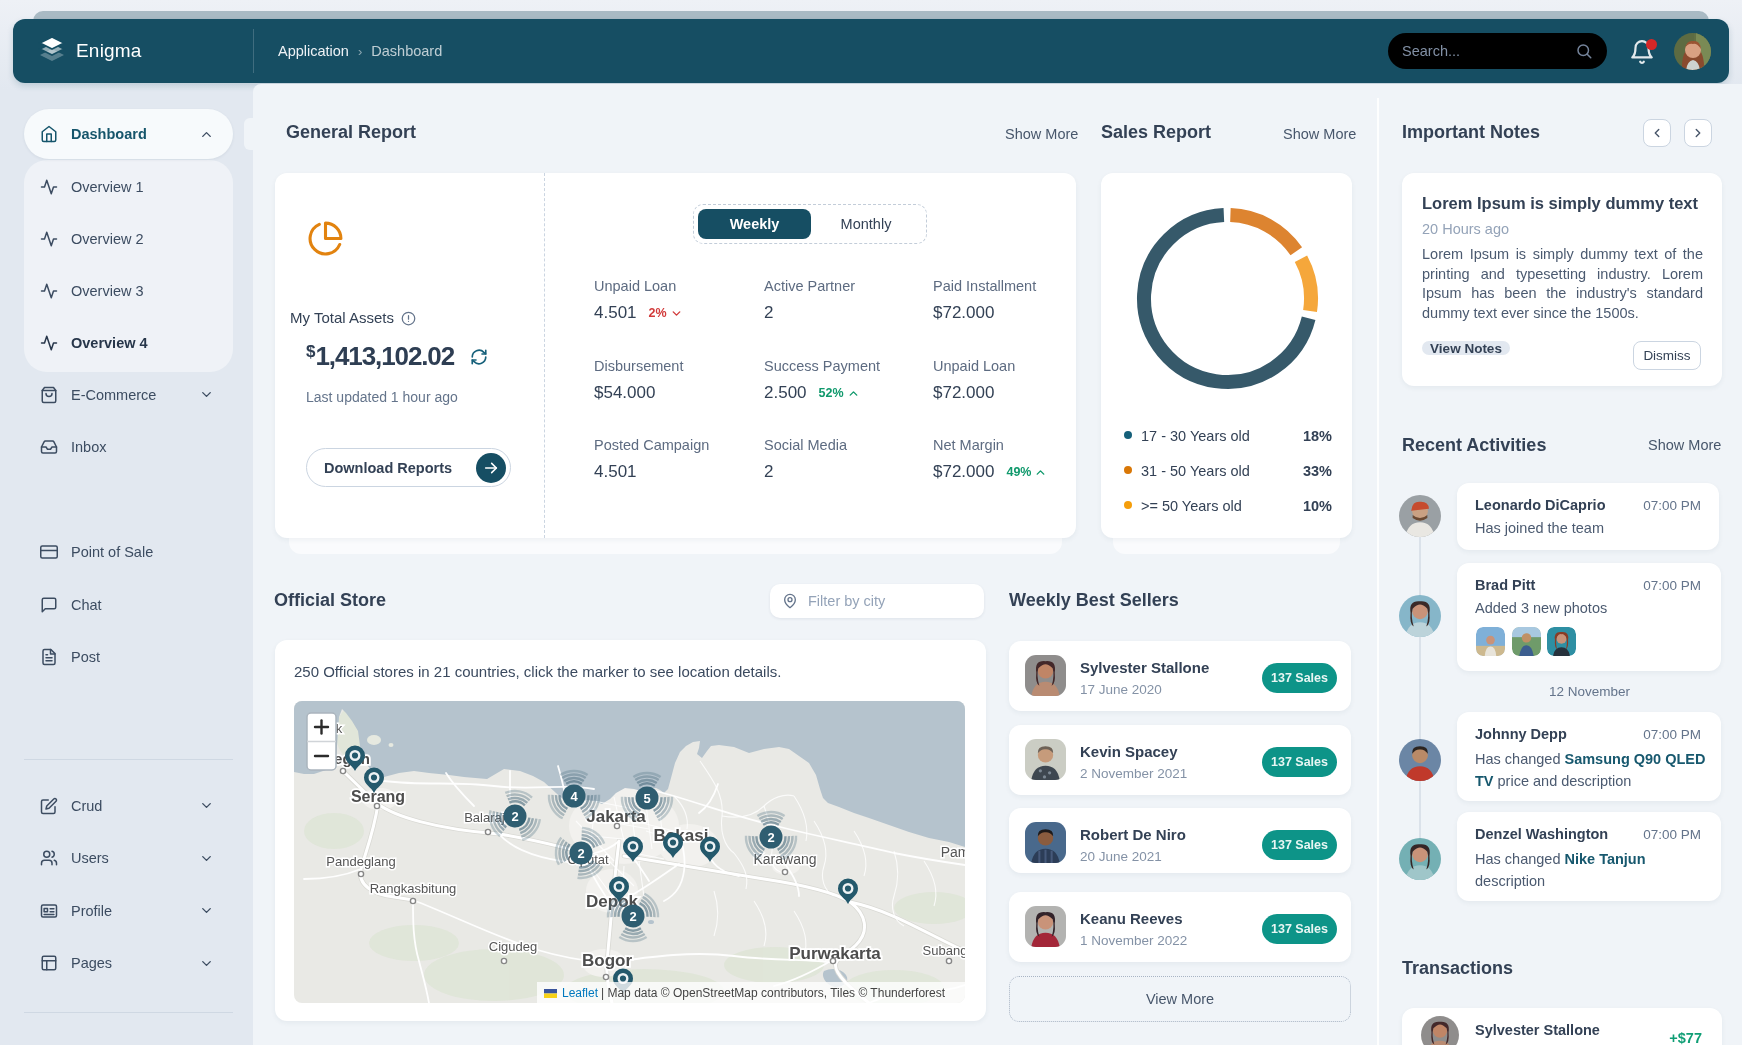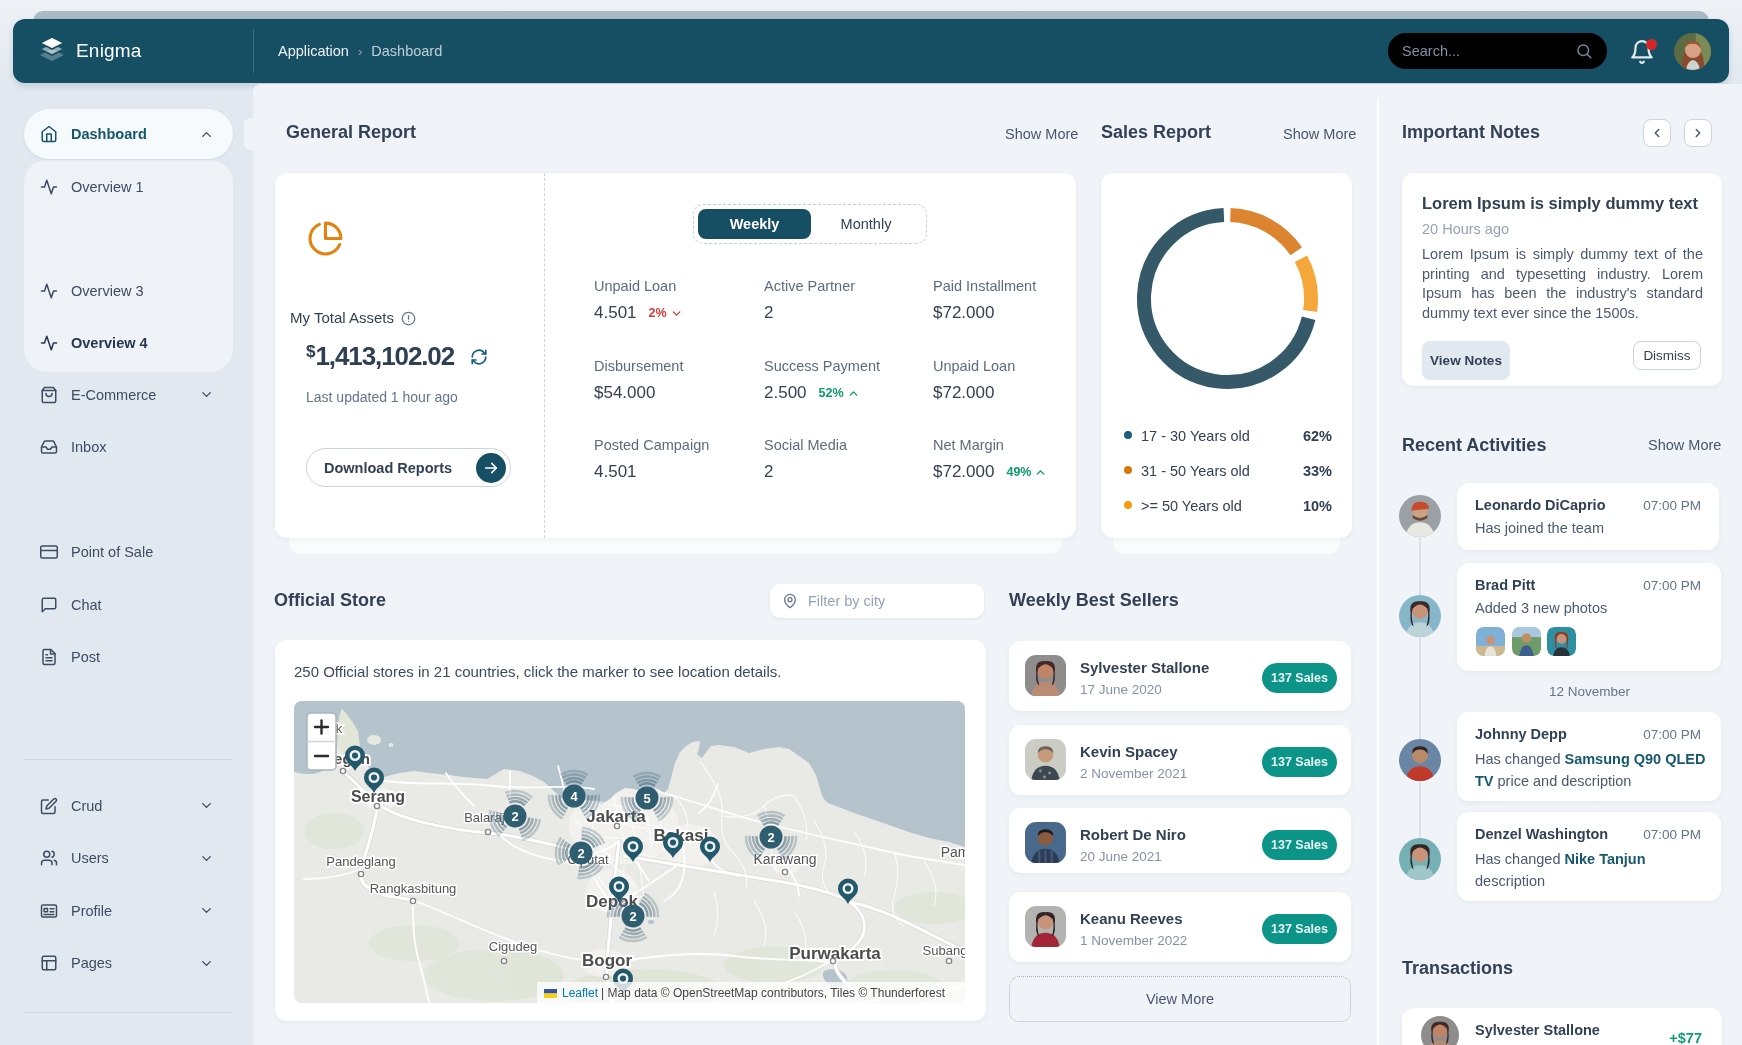--- a/index.html
+++ b/index.html
@@ -183,20 +183,23 @@
           <polyline points="9 22 9 12 15 12 15 22"></polyline>
         </svg>
       Dashboard
       <svg class="chev" viewBox="0 0 24 24" style="color:#3c4c61;">
           <polyline points="6 15 12 9 18 15"></polyline>
         </svg>
     </div>
     <div class="snav" style="top:77.7px;"><svg class="ic">
           <use href="#i-act"></use>
         </svg>Overview 1</div>
+    <div class="snav" style="top:129.7px;"><svg class="ic">
+          <use href="#i-act"></use>
+        </svg>Overview 2</div>
     <div class="snav" style="top:181.7px;"><svg class="ic">
           <use href="#i-act"></use>
         </svg>Overview 3</div>
     <div class="snav bold" style="top:233.6px;"><svg class="ic">
           <use href="#i-act"></use>
         </svg>Overview 4</div>
     <div class="snav" style="top:285.6px;"><svg class="ic">
           <use href="#i-bag"></use>
         </svg>E-Commerce<svg class="chev">
           <use href="#i-cdn"></use>
@@ -325,21 +328,21 @@
   <div class="showmore abs" style="left:1283px; top:126px;">Show More</div>
   <div class="stack abs" style="left:1113px; top:538px; width:227px; height:16px;"></div>
   <div class="card abs" style="left:1101px; top:173px; width:251px; height:365px;"></div>
   <svg class="abs" style="left:1136px; top:208px;" width="183" height="183" viewBox="0 0 183 183" fill="none">
     <path d="M 94.41 7.05 A 83.5 83.5 0 0 1 160.3 43.25" stroke="#dd8430" stroke-width="14"></path>
     <path d="M 164.95 50.78 A 83.5 83.5 0 0 1 174.06 103.0" stroke="#f5a73b" stroke-width="14"></path>
     <path d="M 172.62 110.27 A 83.5 83.5 0 1 1 87.86 7.08" stroke="#36596a" stroke-width="14"></path>
   </svg>
   <div class="abs" style="left:1124px; top:431px; width:8px; height:8px; border-radius:50%; background:#16607a;"></div>
   <div class="abs" style="left:1141px; top:428px; font-size:14.5px; color:#334155;">17 - 30 Years old</div>
-  <div class="abs" style="left:1282px; top:428px; width:50px; text-align:right; font-size:14.5px; font-weight:bold; color:#334155;">62%</div>
+  <div class="abs" style="left:1282px; top:428px; width:50px; text-align:right; font-size:14.5px; font-weight:bold; color:#334155;">18%</div>
   <div class="abs" style="left:1124px; top:466px; width:8px; height:8px; border-radius:50%; background:#d97706;"></div>
   <div class="abs" style="left:1141px; top:463px; font-size:14.5px; color:#334155;">31 - 50 Years old</div>
   <div class="abs" style="left:1282px; top:463px; width:50px; text-align:right; font-size:14.5px; font-weight:bold; color:#334155;">33%</div>
   <div class="abs" style="left:1124px; top:501px; width:8px; height:8px; border-radius:50%; background:#f59e0b;"></div>
   <div class="abs" style="left:1141px; top:498px; font-size:14.5px; color:#334155;">&gt;= 50 Years old</div>
   <div class="abs" style="left:1282px; top:498px; width:50px; text-align:right; font-size:14.5px; font-weight:bold; color:#334155;">10%</div>
 
   <div class="h2 abs" style="left:1402px; top:122px;">Important Notes</div>
   <div class="abs" style="left:1643px; top:119px; width:28px; height:28px; background:#fff; border:1px solid #cbd5e1; border-radius:8px; display:flex; align-items:center; justify-content:center;">
       <svg width="14" height="14" viewBox="0 0 24 24" fill="none" stroke="#475569" stroke-width="2.4" stroke-linecap="round" stroke-linejoin="round">
@@ -348,21 +351,21 @@
     </div>
   <div class="abs" style="left:1684px; top:119px; width:28px; height:28px; background:#fff; border:1px solid #cbd5e1; border-radius:8px; display:flex; align-items:center; justify-content:center;">
       <svg width="14" height="14" viewBox="0 0 24 24" fill="none" stroke="#475569" stroke-width="2.4" stroke-linecap="round" stroke-linejoin="round">
         <polyline points="9 6 15 12 9 18"></polyline>
       </svg>
     </div>
   <div class="card abs" style="left:1402px; top:173px; width:320px; height:213px;"></div>
   <div class="abs" style="left:1422px; top:194px; font-size:16.5px; font-weight:bold; color:#334155;">Lorem Ipsum is simply dummy text</div>
   <div class="abs" style="left:1422px; top:221px; font-size:14.5px; color:#94a3b8;">20 Hours ago</div>
   <div class="abs" style="left:1422px; top:245px; width:281px; font-size:14.5px; color:#4b5a70; line-height:19.7px; text-align:justify;">Lorem Ipsum is simply dummy text of the printing and typesetting industry. Lorem Ipsum has been the industry's standard dummy text ever since the 1500s.</div>
-  <div class="abs" style="left:1422px; top:341px; width:88px; height:39px; background:#e2e8f0; border-radius:8px; font-size:13.5px; font-weight:bold; color:#334155; display:flex; align-items:center; justify-content:center;">View Notes</div>
+  <div class="abs" style="left:1422px; top:341px; width:88px; height:14px; background:#e2e8f0; border-radius:8px; font-size:13.5px; font-weight:bold; color:#334155; display:flex; align-items:center; justify-content:center;">View Notes</div>
   <div class="abs" style="left:1633px; top:341px; width:68px; height:29px; background:#fff; border:1px solid #cbd5e1; border-radius:8px; font-size:13.5px; color:#334155; display:flex; align-items:center; justify-content:center;">Dismiss</div>
 
   <div class="h2 abs" style="left:274px; top:590px;">Official Store</div>
   <div class="abs" style="left:770px; top:584px; width:214px; height:34px; background:#fff; border-radius:10px; box-shadow:0 1px 3px rgba(40,60,90,.09); display:flex; align-items:center; padding:0 12px;">
     <svg width="16" height="16" viewBox="0 0 24 24" fill="none" stroke="#64748b" stroke-width="2" stroke-linecap="round" stroke-linejoin="round">
         <path d="M20 10c0 6-8 12-8 12s-8-6-8-12a8 8 0 0 1 16 0Z"></path>
         <circle cx="12" cy="10" r="3"></circle>
       </svg>
     <span style="margin-left:10px; font-size:14.5px; color:#94a3b8;">Filter by city</span>
   </div>

